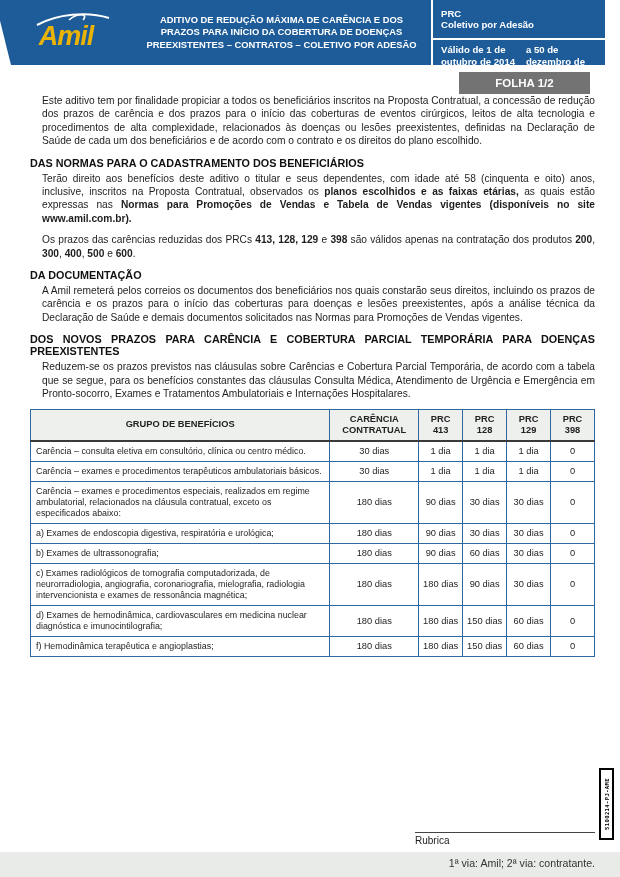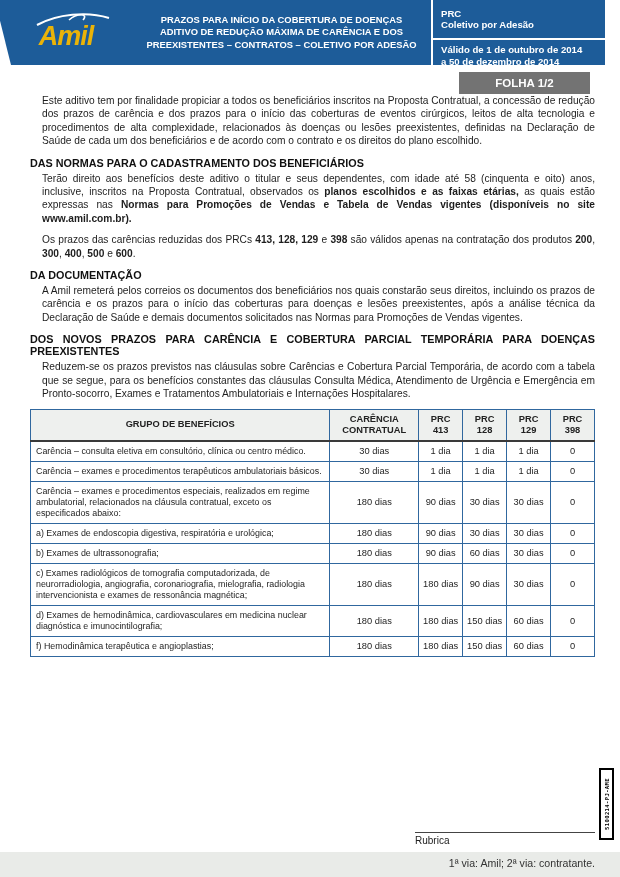--- a/index.html
+++ b/index.html
@@ -24,21 +24,21 @@
     flex:1;color:#ffffff;font-weight:bold;font-size:9.4px;line-height:12.6px;
     text-align:center;display:flex;flex-direction:column;justify-content:center;
     padding:0 6px;
   }
   .header-right{
     width:172px;border-left:2px solid #ffffff;color:#ffffff;font-weight:bold;
     font-size:9.6px;line-height:11.5px;display:flex;flex-direction:column;
   }
   .prc-box{padding:4px 8px;flex:0 0 30px;border-bottom:2px solid #ffffff;
     display:flex;flex-direction:column;justify-content:center;}
-  .validity-box{padding:4px 8px;flex:1;display:flex;flex-direction:column;justify-content:center;}
+  .validity-box{padding:4px 8px;flex:1;display:flex;flex-direction:row;justify-content:center;}
   .folha-badge{
     position:absolute;top:72px;right:30px;width:131px;height:22px;background:#737373;
     color:#ffffff;font-weight:bold;font-size:11.5px;text-align:center;line-height:22px;
   }
   
   .main{position:absolute;top:94px;left:30px;width:565px;}
   h2{font-size:10.8px;font-weight:bold;margin:9px 0 3px 0;color:#111;text-align:justify;}
   h2.first{margin-top:0;}
   p{font-size:10.2px;line-height:13.4px;margin:0 0 8px 0;padding-left:12px;text-align:justify;}
   p b{font-weight:bold;}
@@ -82,22 +82,22 @@
   <div class="logo-zone">
     <div class="amil-logo">
       <svg width="78" height="16" viewBox="0 0 78 16">
         <path d="M2,14 C 22,3 52,0 74,7" stroke="#ffffff" stroke-width="2" fill="none"></path>
         <path d="M34,9 C 42,2 54,2 48,9" stroke="#ffffff" stroke-width="1.6" fill="none"></path>
       </svg>
       <span>Amil</span>
     </div>
   </div>
   <div class="header-title">
+    <div>ADITIVO DE REDUÇÃO MÁXIMA DE CARÊNCIA E DOS</div>
     <div>PRAZOS PARA INÍCIO DA COBERTURA DE DOENÇAS</div>
-    <div>ADITIVO DE REDUÇÃO MÁXIMA DE CARÊNCIA E DOS</div>
     <div>PREEXISTENTES – CONTRATOS – COLETIVO POR ADESÃO</div>
   </div>
   <div class="header-right">
     <div class="prc-box">
       <div>PRC</div>
       <div>Coletivo por Adesão</div>
     </div>
     <div class="validity-box">
       <div>Válido de 1 de outubro de 2014</div>
       <div>a 50 de dezembro de 2014</div>

